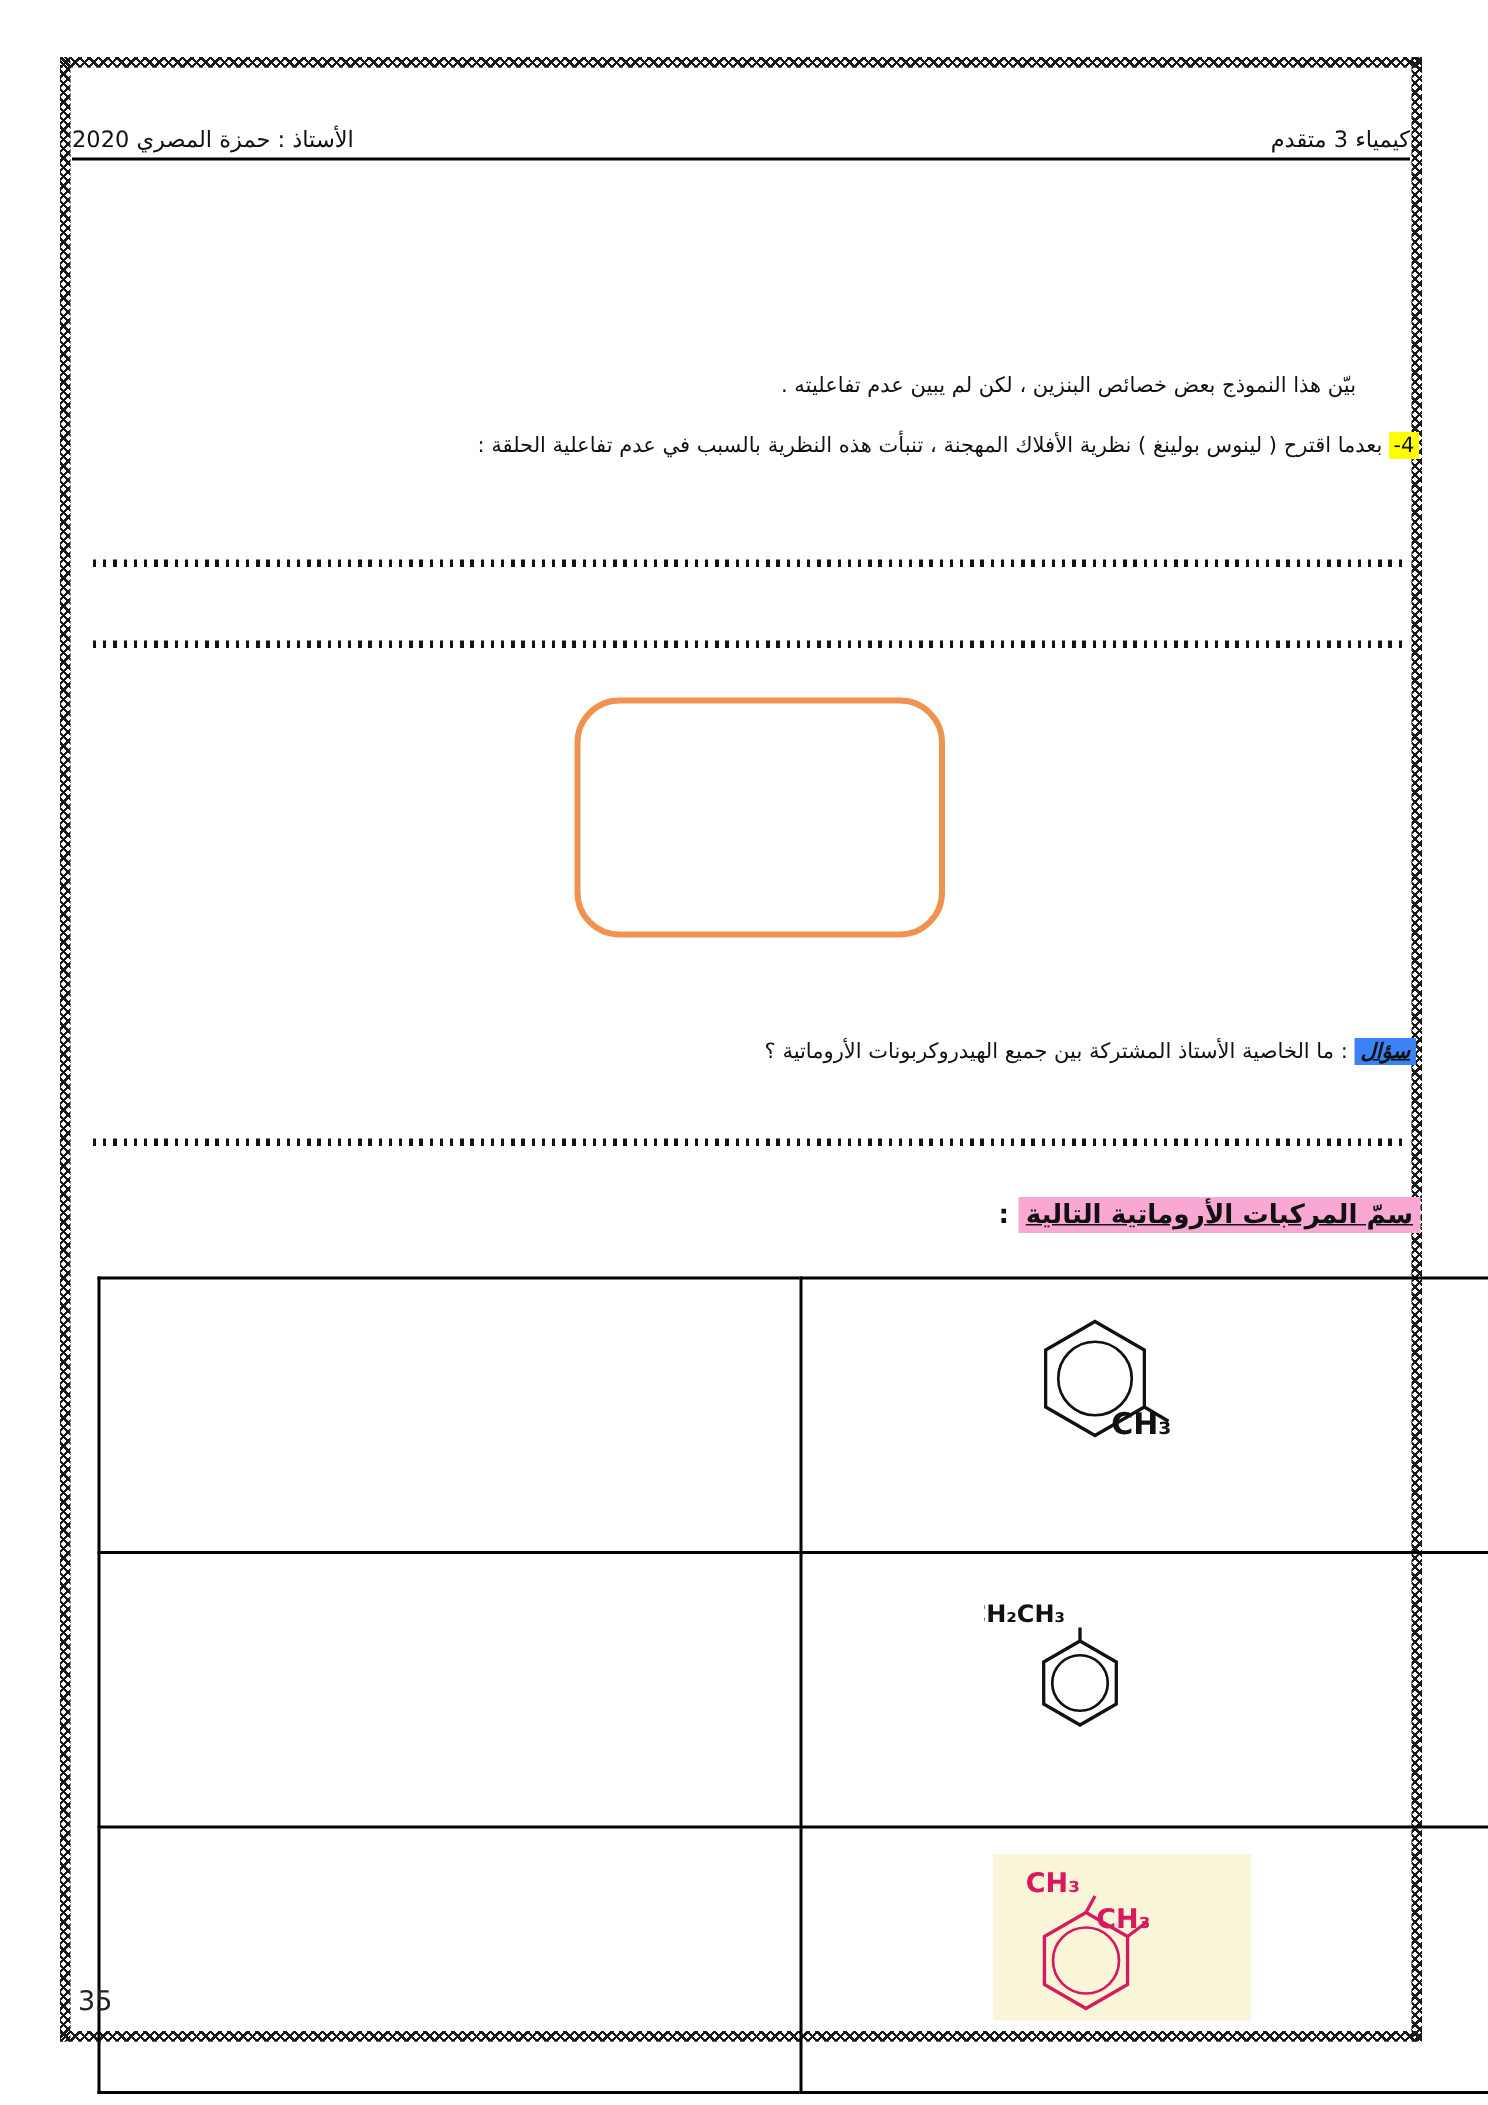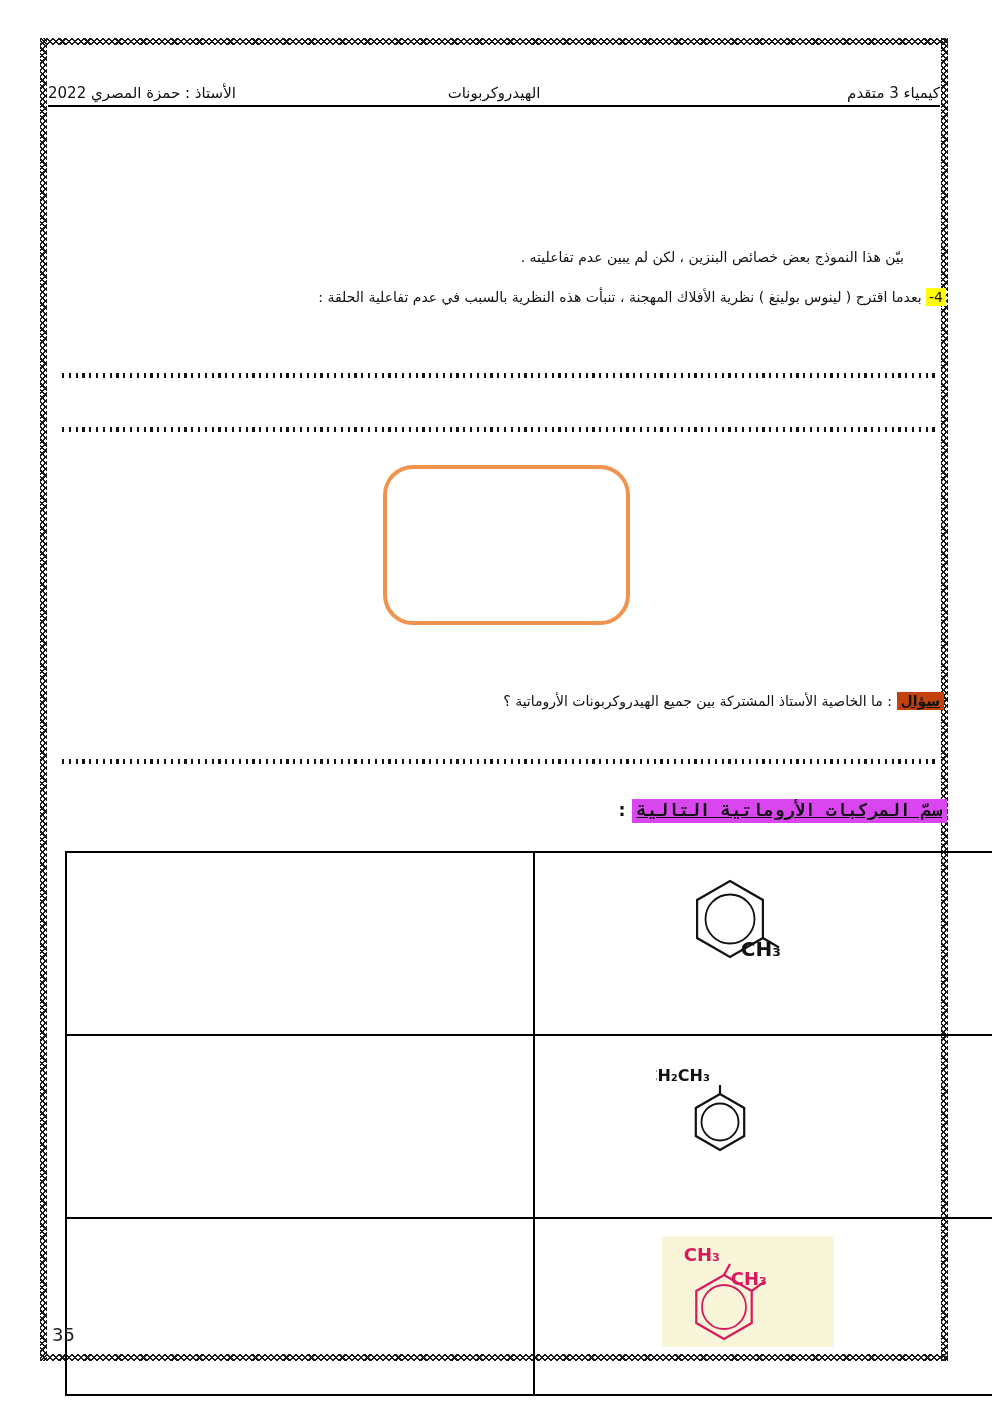--- a/index.html
+++ b/index.html
@@ -22,23 +22,23 @@
     position:absolute;left:48px;right:52px;top:64px;height:38px;
     display:flex;justify-content:space-between;align-items:flex-end;
     border-bottom:2px solid #000;padding-bottom:3px;font-size:15px;
   }
   .header .center{position:absolute;left:0;right:0;text-align:center;bottom:3px;}
 
   
   .tline{position:absolute;font-size:14px;line-height:27px;text-align:right;}
   .line1{top:244px;right:88px;left:60px;}
   .line2{top:284px;right:46px;left:60px;}
-  .hl{background:#d946ef;font-family:Liberation Mono, monospace;}
+  .hl{background:#f9a8d4;}
   .marker{background:#ffff00;padding:1px 3px;}
-  .q-label{background:#c2410c;font-weight:bold;text-decoration:underline;padding:1px 4px;}
+  .q-label{background:#3b82f6;font-weight:bold;text-decoration:underline;padding:1px 4px;font-style:italic;}
   .question{top:688px;right:48px;left:60px;}
   .naming-title{top:797px;right:45px;left:60px;font-size:17.5px;font-weight:bold;}
   .naming-title .hl{text-decoration:underline;padding:2px 5px;}
 
   
   .dots{position:absolute;left:62px;width:876px;height:5px;
     background:repeating-linear-gradient(90deg,#141414 0 2.2px,transparent 2.2px 6.8px);}
   .dots1{top:373px;}
   .dots2{top:427px;}
   .dots3{top:759px;}
@@ -70,22 +70,21 @@
 </head>
 <body>
 
 <div class="zz zz-top"></div>
 <div class="zz zz-bottom"></div>
 <div class="zz zz-left"></div>
 <div class="zz zz-right"></div>
 
 <div class="header">
   <span>كيمياء 3 متقدم</span>
-  <span class="center">الهيدروكربونات</span>
-  <span>الأستاذ : حمزة المصري 2022</span>
+  <span>الأستاذ : حمزة المصري 2020</span>
 </div>
 
 <div class="tline line1">بيّن هذا النموذج بعض خصائص البنزين ، لكن لم يبين عدم تفاعليته .</div>
 
 <div class="tline line2"><span class="marker">4-</span><span> بعدما اقترح ( لينوس بولينغ ) نظرية الأفلاك المهجنة ، تنبأت هذه النظرية بالسبب في عدم تفاعلية الحلقة :</span></div>
 
 <div class="dots dots1"></div>
 <div class="dots dots2"></div>
 
 <div class="orange-box"></div>

